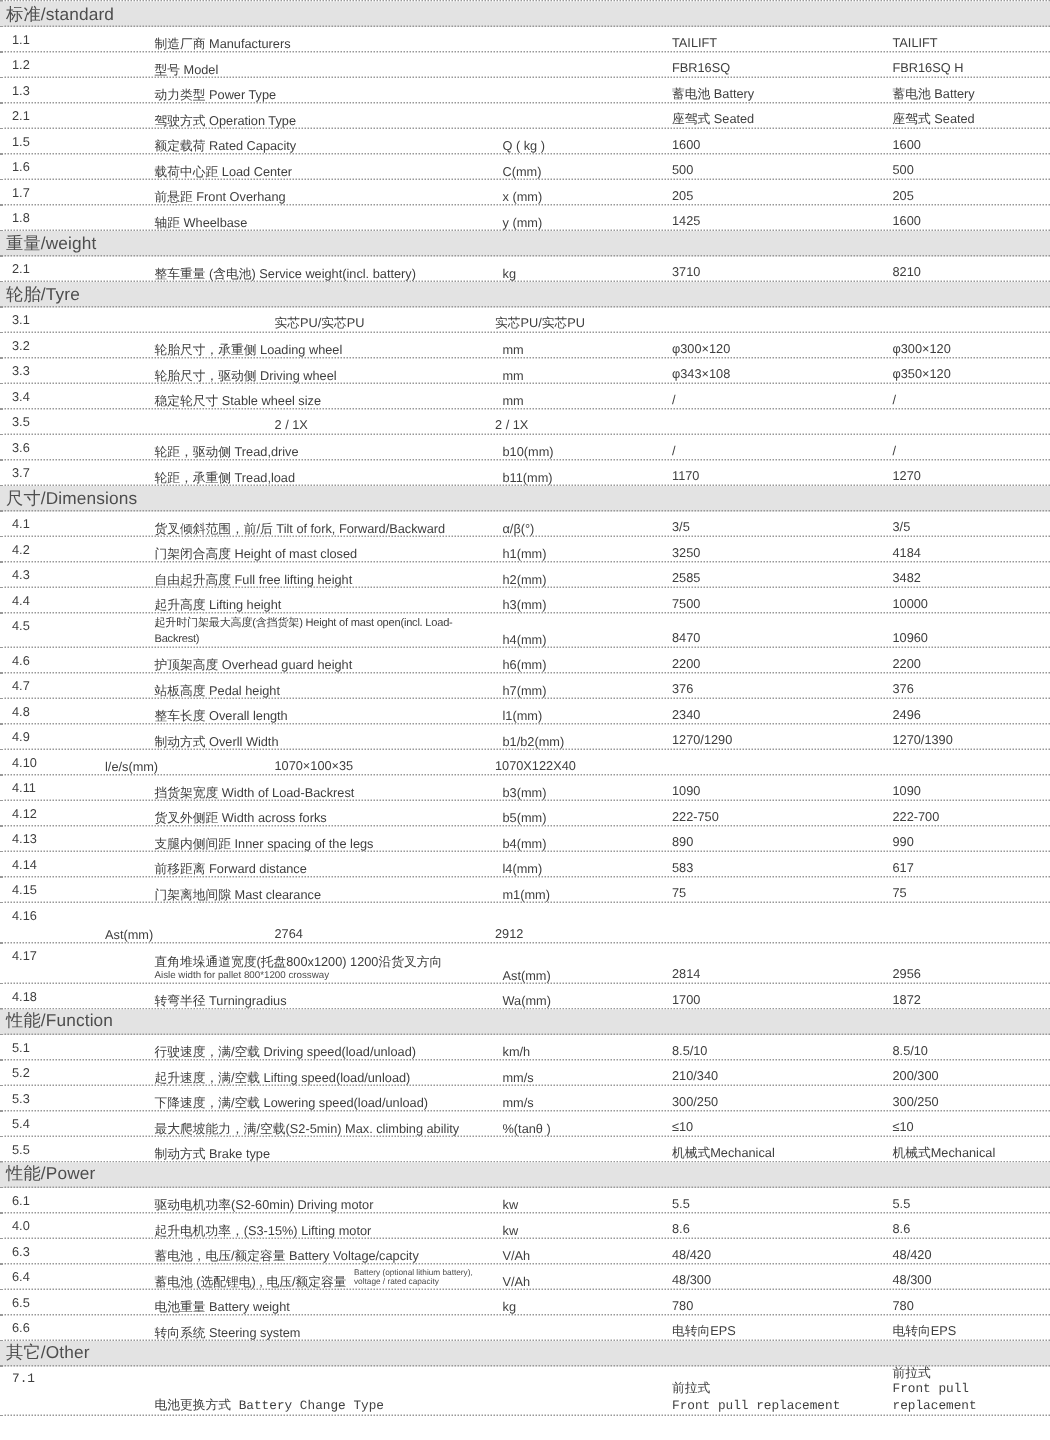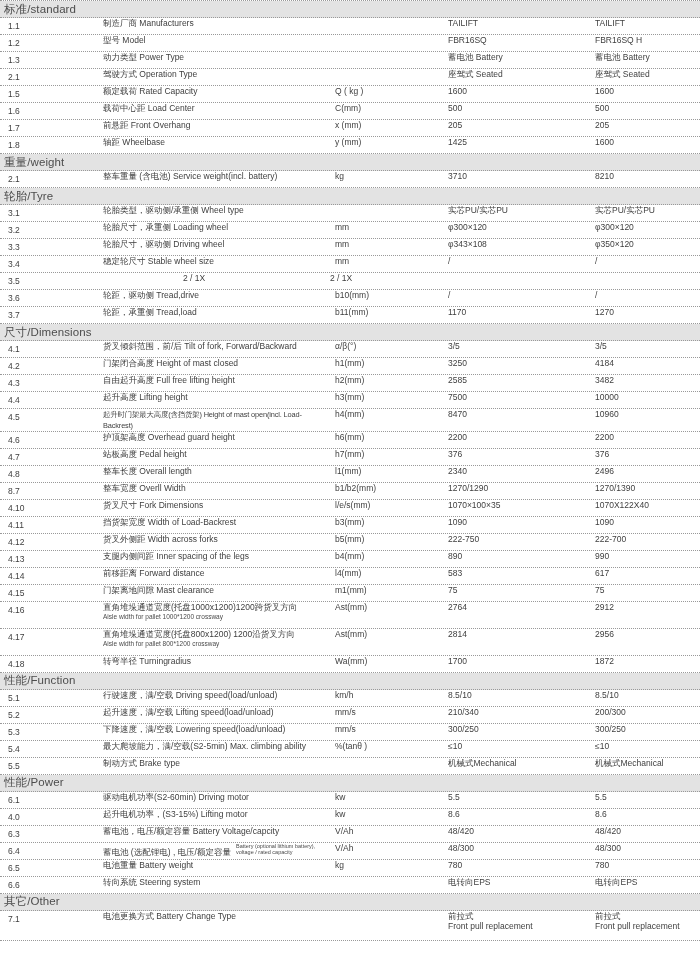--- a/index.html
+++ b/index.html
@@ -24,27 +24,27 @@
     padding-left: 4px;
   }
   .sec-title {
     font-size: 11.5px;
     color: #4d4d4d;
     letter-spacing: 0.1px;
   }
   .row {
     box-sizing: border-box;
     display: flex;
-    align-items: flex-start;
+    align-items: flex-end;
     min-height: 17px;
     border-bottom: 1px dotted #999;
     color: #3e3e3e;
   }
   .row.tall  { min-height: 27px; }
-  .row.vtall { min-height: 30px; }
+  .row.vtall { min-height: 30px; font-family: Liberation Mono, monospace; }
   .c { box-sizing: border-box; }
   .num {
     width: 70px;
     padding-left: 8px;
     font-size: 8.5px;
     align-self: stretch;
     padding-top: 3px;
   }
   .label {
     width: 265px;
@@ -144,21 +144,20 @@
       <div class="c label"><span class="label-main">整车重量 (含电池) Service weight(incl. battery)</span></div>
       <div class="c unit">kg</div>
       <div class="c v1">3710</div>
       <div class="c v2">8210</div>
     </div>
     <div class="sec-header">
       <span class="sec-title">轮胎/Tyre</span>
     </div>
     <div class="row">
       <div class="c num">3.1</div>
-      <div class="c label"><span class="label-main">轮胎类型，驱动侧/承重侧  Wheel type</span></div>
       <div class="c unit"></div>
       <div class="c v1">实芯PU/实芯PU</div>
       <div class="c v2">实芯PU/实芯PU</div>
     </div>
     <div class="row">
       <div class="c num">3.2</div>
       <div class="c label"><span class="label-main">轮胎尺寸，承重侧 Loading wheel</span></div>
       <div class="c unit">mm</div>
       <div class="c v1">φ300×120</div>
       <div class="c v2">φ300×120</div>
@@ -250,29 +249,28 @@
       <div class="c v2">376</div>
     </div>
     <div class="row">
       <div class="c num">4.8</div>
       <div class="c label"><span class="label-main">整车长度 Overall length</span></div>
       <div class="c unit">l1(mm)</div>
       <div class="c v1">2340</div>
       <div class="c v2">2496</div>
     </div>
     <div class="row">
-      <div class="c num">8.7</div>
-      <div class="c label"><span class="label-main">整车宽度 Overll Width</span></div>
+      <div class="c num">4.9</div>
+      <div class="c label"><span class="label-main">制动方式 Overll Width</span></div>
       <div class="c unit">b1/b2(mm)</div>
       <div class="c v1">1270/1290</div>
       <div class="c v2">1270/1390</div>
     </div>
     <div class="row">
       <div class="c num">4.10</div>
-      <div class="c label"><span class="label-main">货叉尺寸 Fork Dimensions</span></div>
       <div class="c unit">l/e/s(mm)</div>
       <div class="c v1">1070×100×35</div>
       <div class="c v2">1070X122X40</div>
     </div>
     <div class="row">
       <div class="c num">4.11</div>
       <div class="c label"><span class="label-main">挡货架宽度 Width of Load-Backrest</span></div>
       <div class="c unit">b3(mm)</div>
       <div class="c v1">1090</div>
       <div class="c v2">1090</div>
@@ -300,21 +298,20 @@
     </div>
     <div class="row">
       <div class="c num">4.15</div>
       <div class="c label"><span class="label-main">门架离地间隙 Mast clearance</span></div>
       <div class="c unit">m1(mm)</div>
       <div class="c v1">75</div>
       <div class="c v2">75</div>
     </div>
     <div class="row tall">
       <div class="c num">4.16</div>
-      <div class="c label"><span class="label-main">直角堆垛通道宽度(托盘1000x1200)1200跨货叉方向</span><div class="sub">Aisle width for pallet 1000*1200 crossway</div></div>
       <div class="c unit">Ast(mm)</div>
       <div class="c v1">2764</div>
       <div class="c v2">2912</div>
     </div>
     <div class="row tall">
       <div class="c num">4.17</div>
       <div class="c label"><span class="label-main">直角堆垛通道宽度(托盘800x1200) 1200沿货叉方向</span><div class="sub">Aisle width for pallet 800*1200 crossway</div></div>
       <div class="c unit">Ast(mm)</div>
       <div class="c v1">2814</div>
       <div class="c v2">2956</div>

